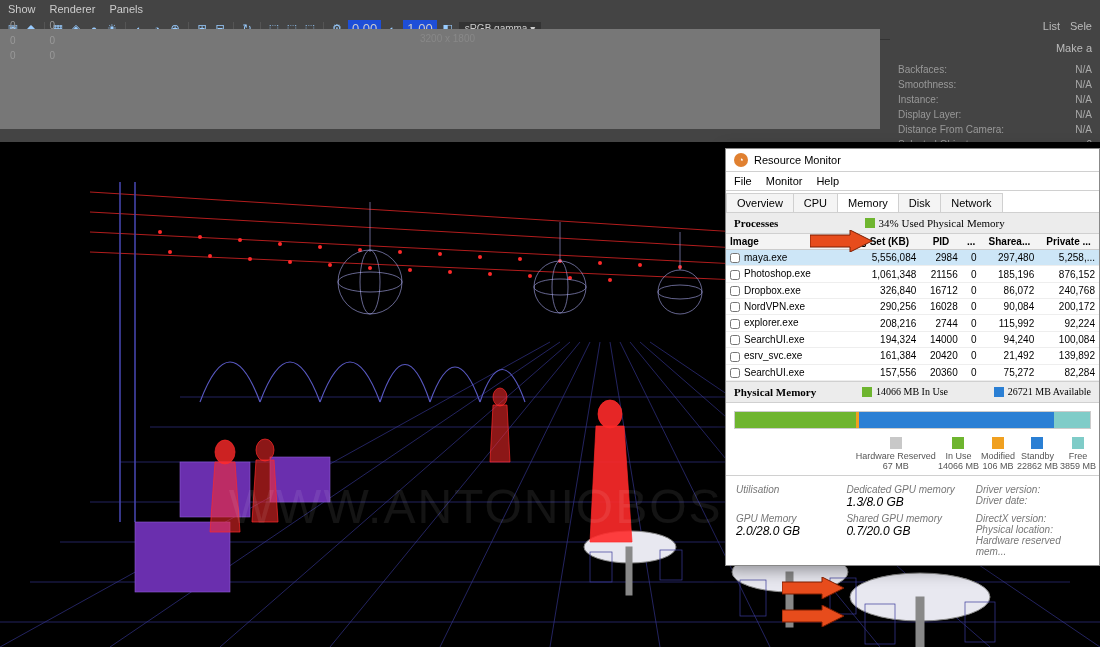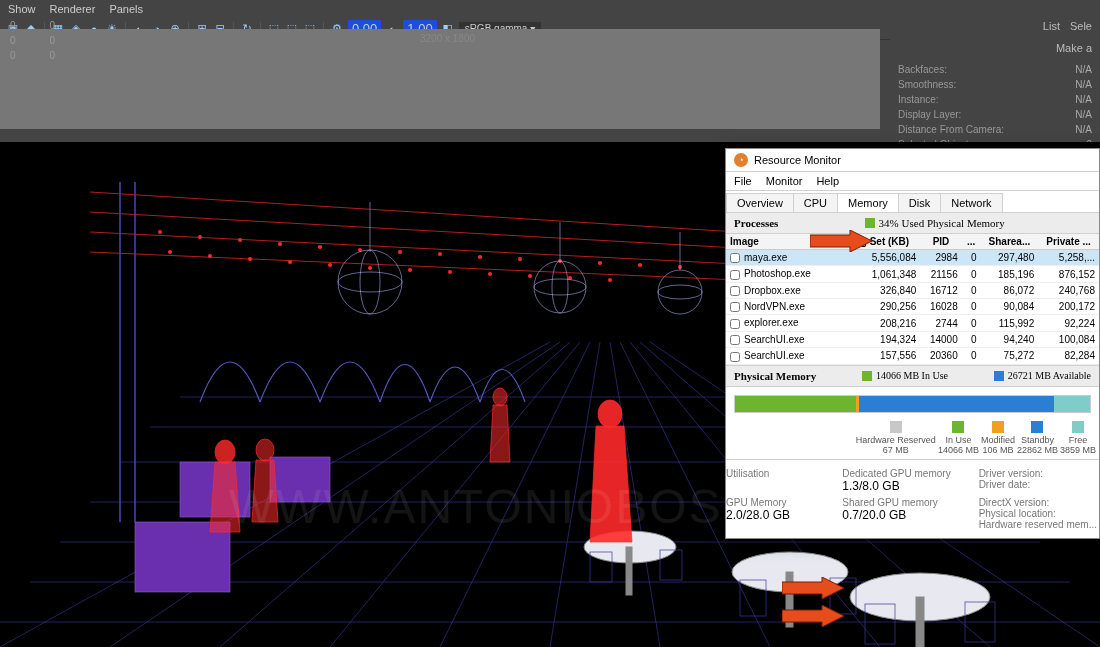--- a/index.html
+++ b/index.html
@@ -51,21 +51,21 @@
 .proc-table tr.selected td { background: #cde6f7; }
 .membar { height: 18px; margin: 8px; display: flex; border: 1px solid #ccc; }
 .membar .green { background: #6eb52f; flex: 0 0 34%; }
 .membar .orange { background: #f0a020; flex: 0 0 1%; }
 .membar .blue { background: #2a7fd4; flex: 0 0 55%; }
 .membar .teal { background: #7fccc8; flex: 0 0 10%; }
 .legend { display: flex; justify-content: flex-end; padding: 0 3px 4px; flex-wrap: wrap; gap: 2px; }
 .legend .item { display: flex; flex-direction: column; align-items: center; font-size: 9px; color: #555; }
 .legend .swatch { width: 12px; height: 12px; margin-bottom: 2px; }
 .legend .lab { text-align:center; }
-.gpu-section { border-top: 1px solid #d0d0d0; padding: 8px 0; display: grid; grid-template-columns: 1fr 1.2fr 1.2fr; gap: 4px 16px; font-size: 10.5px; color: #444; }
+.gpu-section { border-top: 1px solid #d0d0d0; padding: 8px 10px; display: grid; grid-template-columns: 1fr 1.2fr 1.2fr; gap: 4px 16px; font-size: 10.5px; color: #444; font-style: italic; }
 .gpu-section .lbl { color: #777; font-size: 10px; }
 .gpu-section .val { color: #000000; font-size: 12px; }
 .arrow { position: absolute; width: 62px; height: 22px; z-index: 50; pointer-events:none; }
 .arrow svg { width: 100%; height: 100%; }
 </style>
 </head>
 <body>
 
 <div class="maya-chrome">
   <div class="menubar">
@@ -362,20 +362,28 @@
         </tr>
         <tr>
           <td><input type="checkbox" style="">SearchUI.exe</td>
           <td>194,324</td>
           <td>14000</td>
           <td>0</td>
           <td>94,240</td>
           <td>100,084</td>
         </tr>
         <tr>
+          <td><input type="checkbox" style="">esrv_svc.exe</td>
+          <td>161,384</td>
+          <td>20420</td>
+          <td>0</td>
+          <td>21,492</td>
+          <td>139,892</td>
+        </tr>
+        <tr>
           <td><input type="checkbox" style="">SearchUI.exe</td>
           <td>157,556</td>
           <td>20360</td>
           <td>0</td>
           <td>75,272</td>
           <td>82,284</td>
         </tr>
       </tbody>
     </table>
   <div class="section-hdr">

